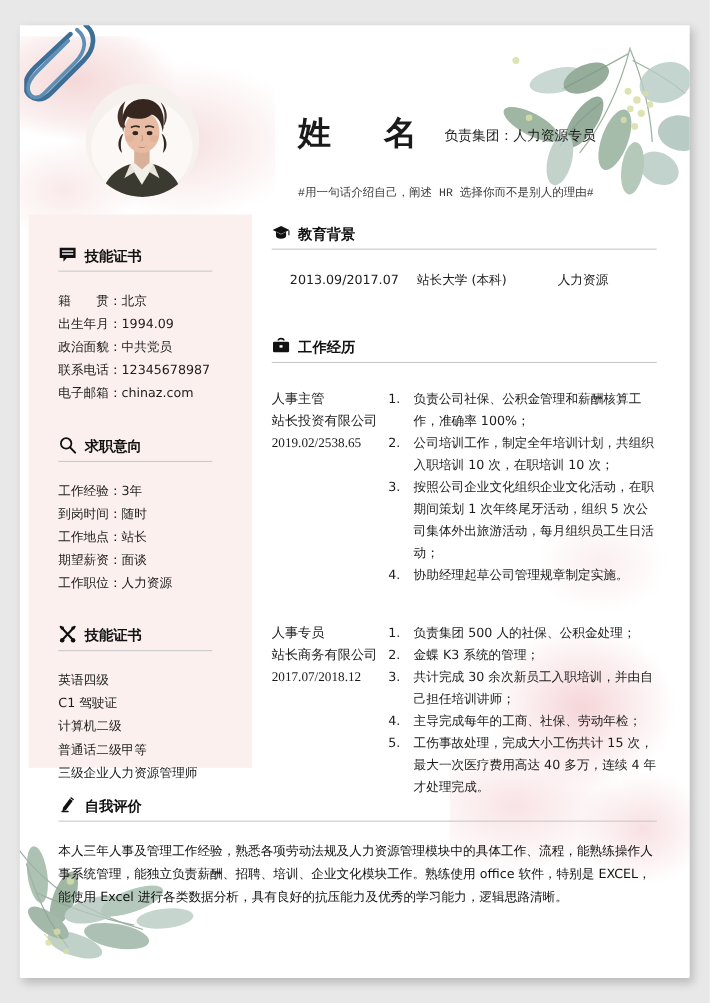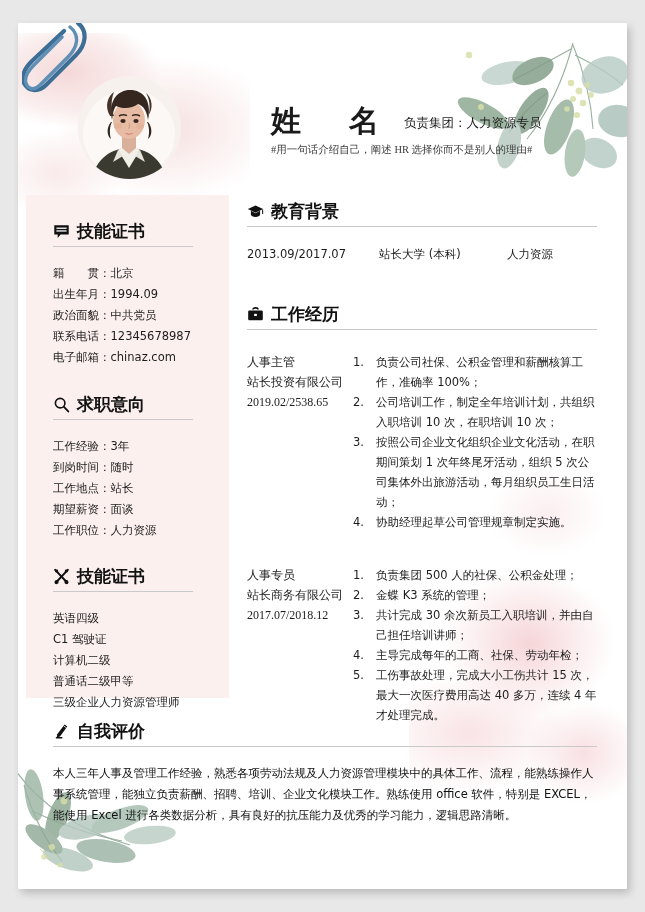--- a/index.html
+++ b/index.html
@@ -86,46 +86,46 @@
     font-size: 30px; font-weight: bold; color: #1a1a1a;
     letter-spacing: 9px; display:inline-block; vertical-align: baseline;
     font-family: "DejaVu Sans", "Liberation Sans", sans-serif;
   }
   .job-target {
     font-size: 12.5px; color: #1d1d1d; display:inline-block;
     margin-left: 16px; vertical-align: baseline; position: relative; top: -4px;
     font-family: "DejaVu Sans", "Liberation Sans", sans-serif;
   }
   .tagline {
-    font-size: 10.5px; color: #3a3a3a; margin-top: 1px;
-    font-family: Liberation Serif, serif;
+    font-size: 10.5px; color: #3a3a3a; margin-top: 26px;
+    font-family: Liberation Mono, monospace;
   }
 
   
   .sec { position: absolute; z-index: 10; }
   .sec-head { display:flex; align-items:flex-end; gap:7px; }
   .sec-ico { width: 17px; height: 17px; flex: 0 0 17px; display:block; }
   .sec-title {
-    font-size: 17px; font-weight: bold; color: #111;
+    font-size: 13px; font-weight: bold; color: #111;
     font-family: "DejaVu Sans", "Liberation Sans", sans-serif;
     line-height: 1;
   }
   .sec-rule { height: 1px; background: #c9c9c9; margin-top: 6px; }
 
   
   .kv-list { margin-top: 16px; font-size: 11.5px; color: #1c1c1c; line-height: 21px;
              font-family: "DejaVu Sans", "Liberation Sans", sans-serif; }
   .kv-row { white-space: nowrap; }
   .plain-list { margin-top: 16px; font-size: 11.5px; color:#1c1c1c; line-height: 21px;
              font-family: "DejaVu Sans", "Liberation Sans", sans-serif;}
 
   
   .edu-row { margin-top: 20px; display:flex; font-size: 11.5px; color:#1c1c1c;
              font-family: "DejaVu Sans", "Liberation Sans", sans-serif;}
-  .edu-date { width: 132px; }
+  .edu-date { width: 132px; text-align: center; }
   .edu-school { width: 128px; }
   .edu-major { }
 
   .job { margin-top: 18px; display:flex; }
   .job-left { width: 106px; flex:0 0 106px; font-size: 12px; color:#1c1c1c; line-height: 20px;
              font-family: Liberation Serif, serif;}
   .job-right { flex: 1 1 auto; }
   .job-ol { margin:0; padding:0; list-style:none; }
   .job-ol li { display:flex; font-size: 11.5px; color:#1c1c1c; line-height: 20px; margin-bottom:0px;
              font-family: "DejaVu Sans", "Liberation Sans", sans-serif;}

